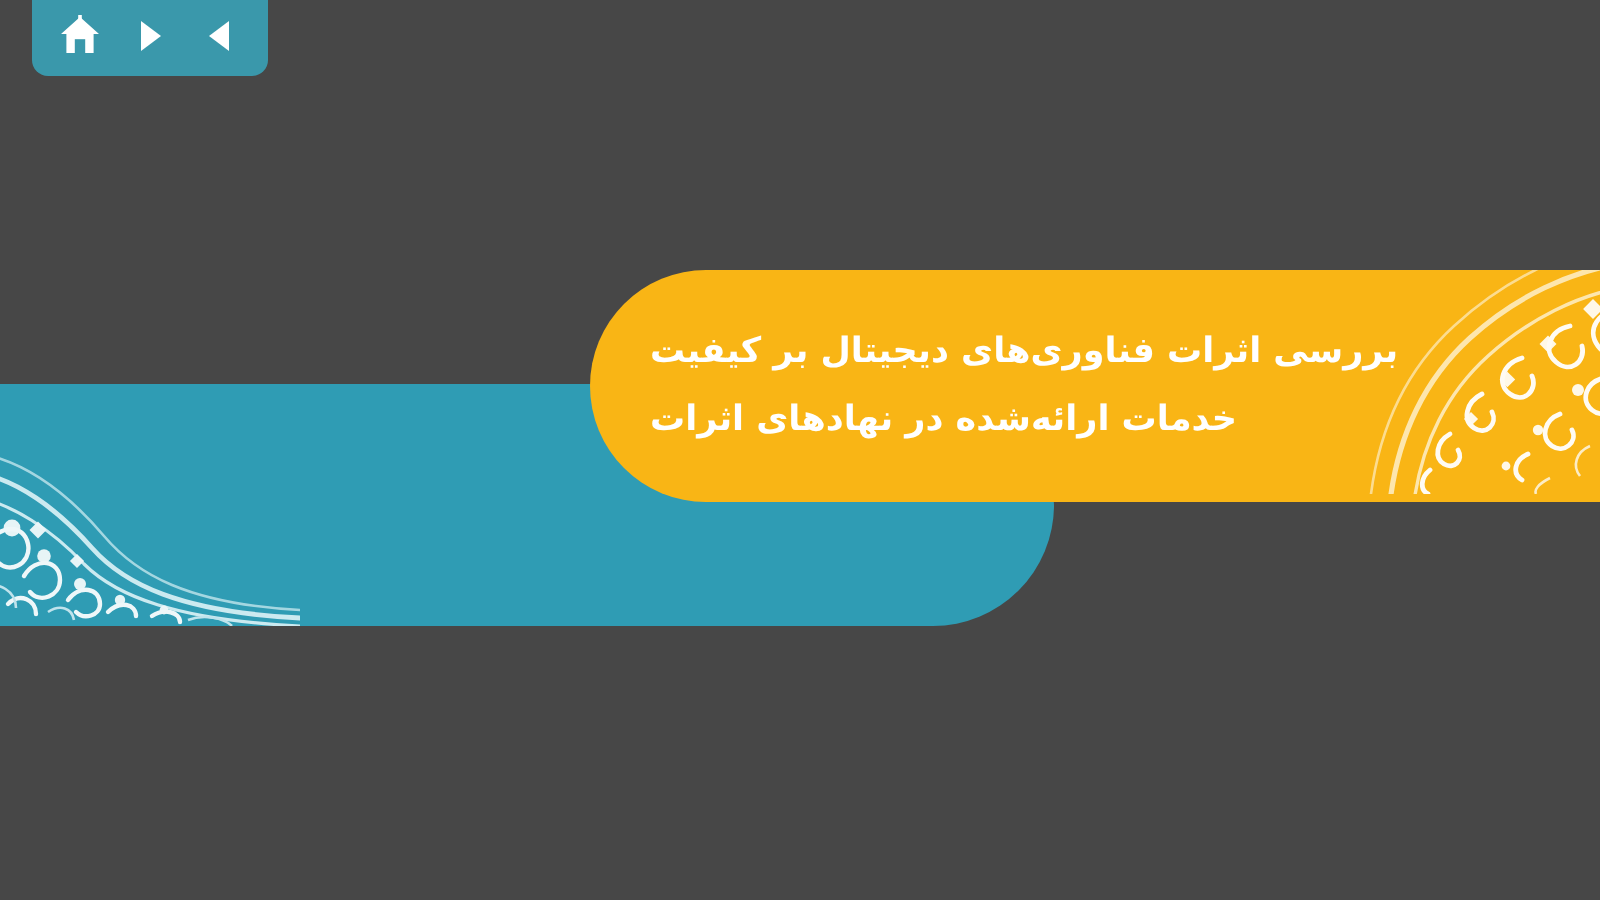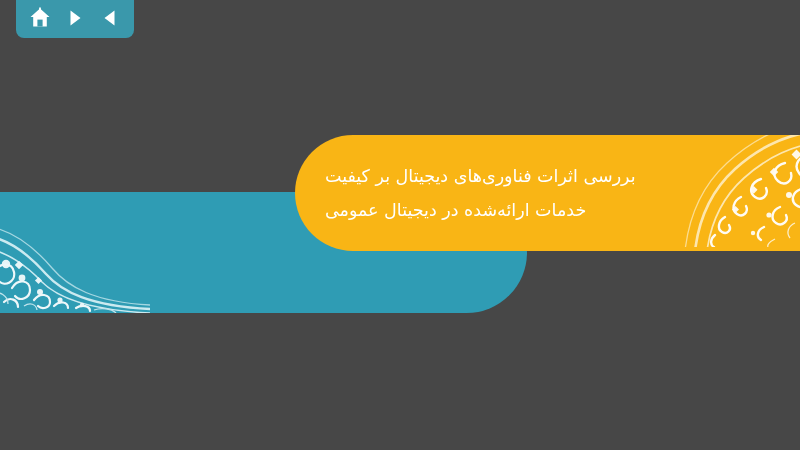--- a/index.html
+++ b/index.html
@@ -91,21 +91,21 @@
     height: 112px;
     opacity: 0.95;
     pointer-events: none;
   }
   .title-line {
     position: relative;
     z-index: 3;
     color: #ffffff;
     font-size: 17.5px;
     line-height: 1.95;
-    font-weight: 400;
+    font-weight: 700;
     white-space: nowrap;
     text-align: right;
     direction: rtl;
     letter-spacing: 0.2px;
   }
 </style>
 </head>
 <body>
 
 <div id="slide">
@@ -173,21 +173,21 @@
         <circle cx="88" cy="98" r="2.2"></circle>
       </g>
       <g fill="none" stroke="#fdf0cf" stroke-width="1.3">
         <path d="M150 62 C 142 64, 138 72, 142 79"></path>
         <path d="M130 88 C 123 91, 121 98, 125 103"></path>
         <path d="M110 104 C 104 107, 102 110, 103 112"></path>
       </g>
     </svg>
 
     <div class="title-line">بررسی اثرات فناوری‌های دیجیتال بر کیفیت</div>
-    <div class="title-line">خدمات ارائه‌شده در دیجیتال عمومی</div>
+    <div class="title-line">خدمات ارائه‌شده در نهادهای اثرات</div>
   </div>
 
   <div class="nav-bar">
     <div class="nav-btn">
       <svg width="20" height="20" viewBox="0 0 20 20">
         <path d="M14.5 2.5 L4.5 10 L14.5 17.5 Z" fill="#ffffff"></path>
       </svg>
     </div>
     <div class="nav-btn">
       <svg width="20" height="20" viewBox="0 0 20 20">

